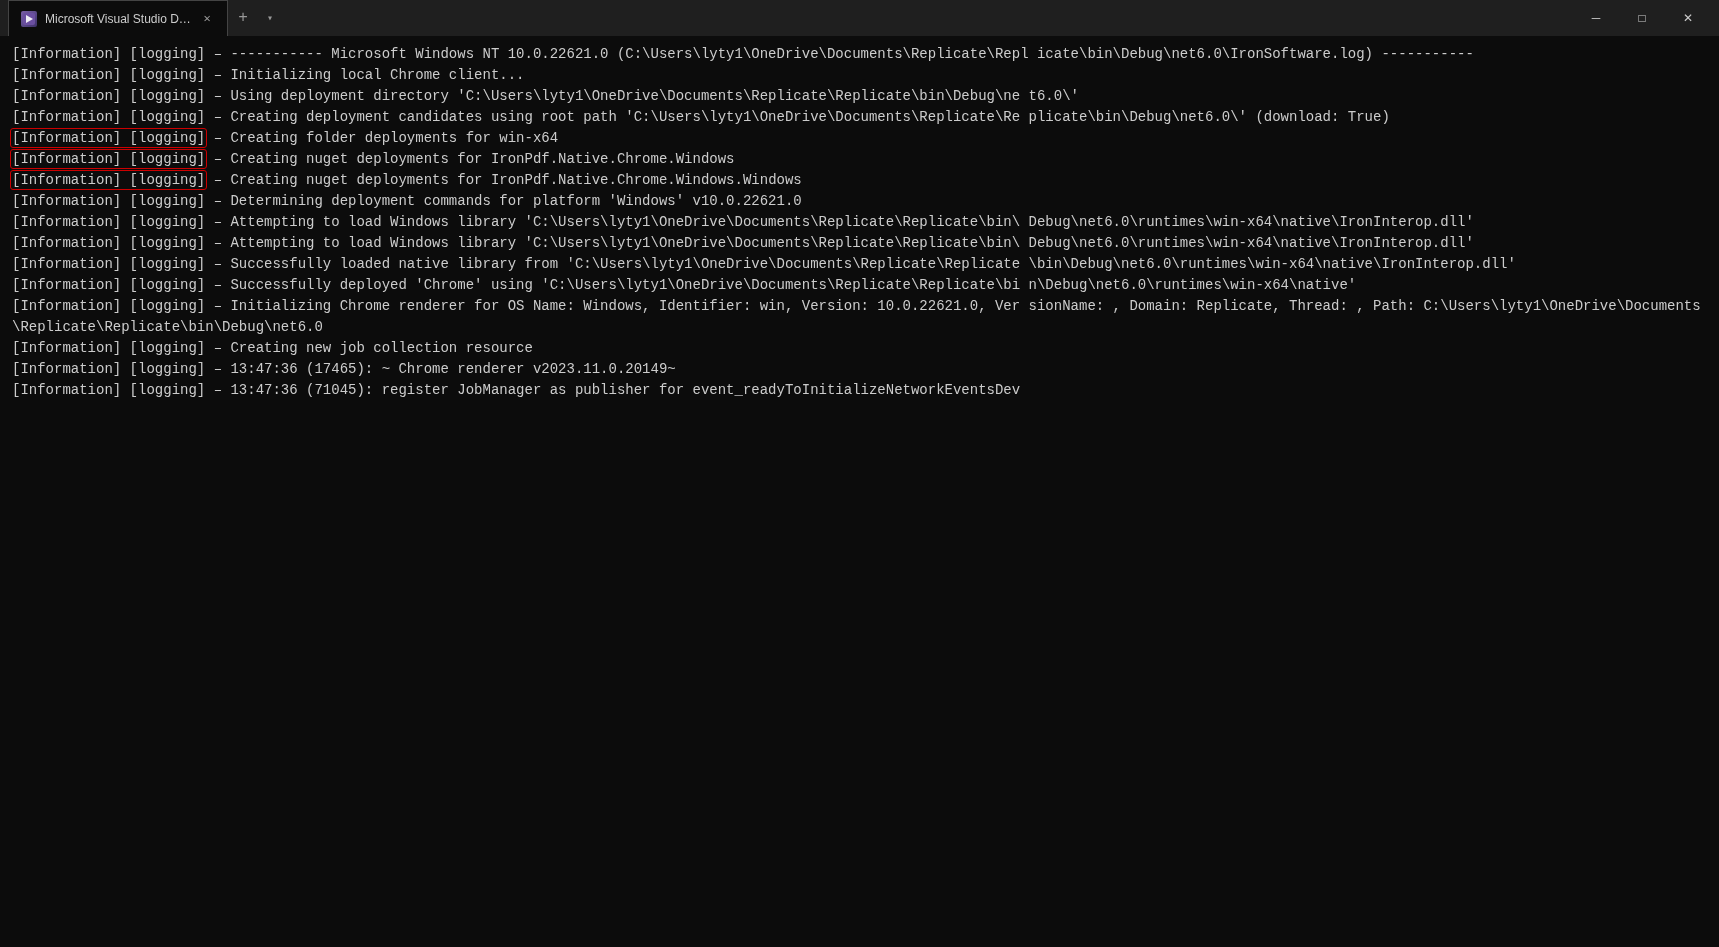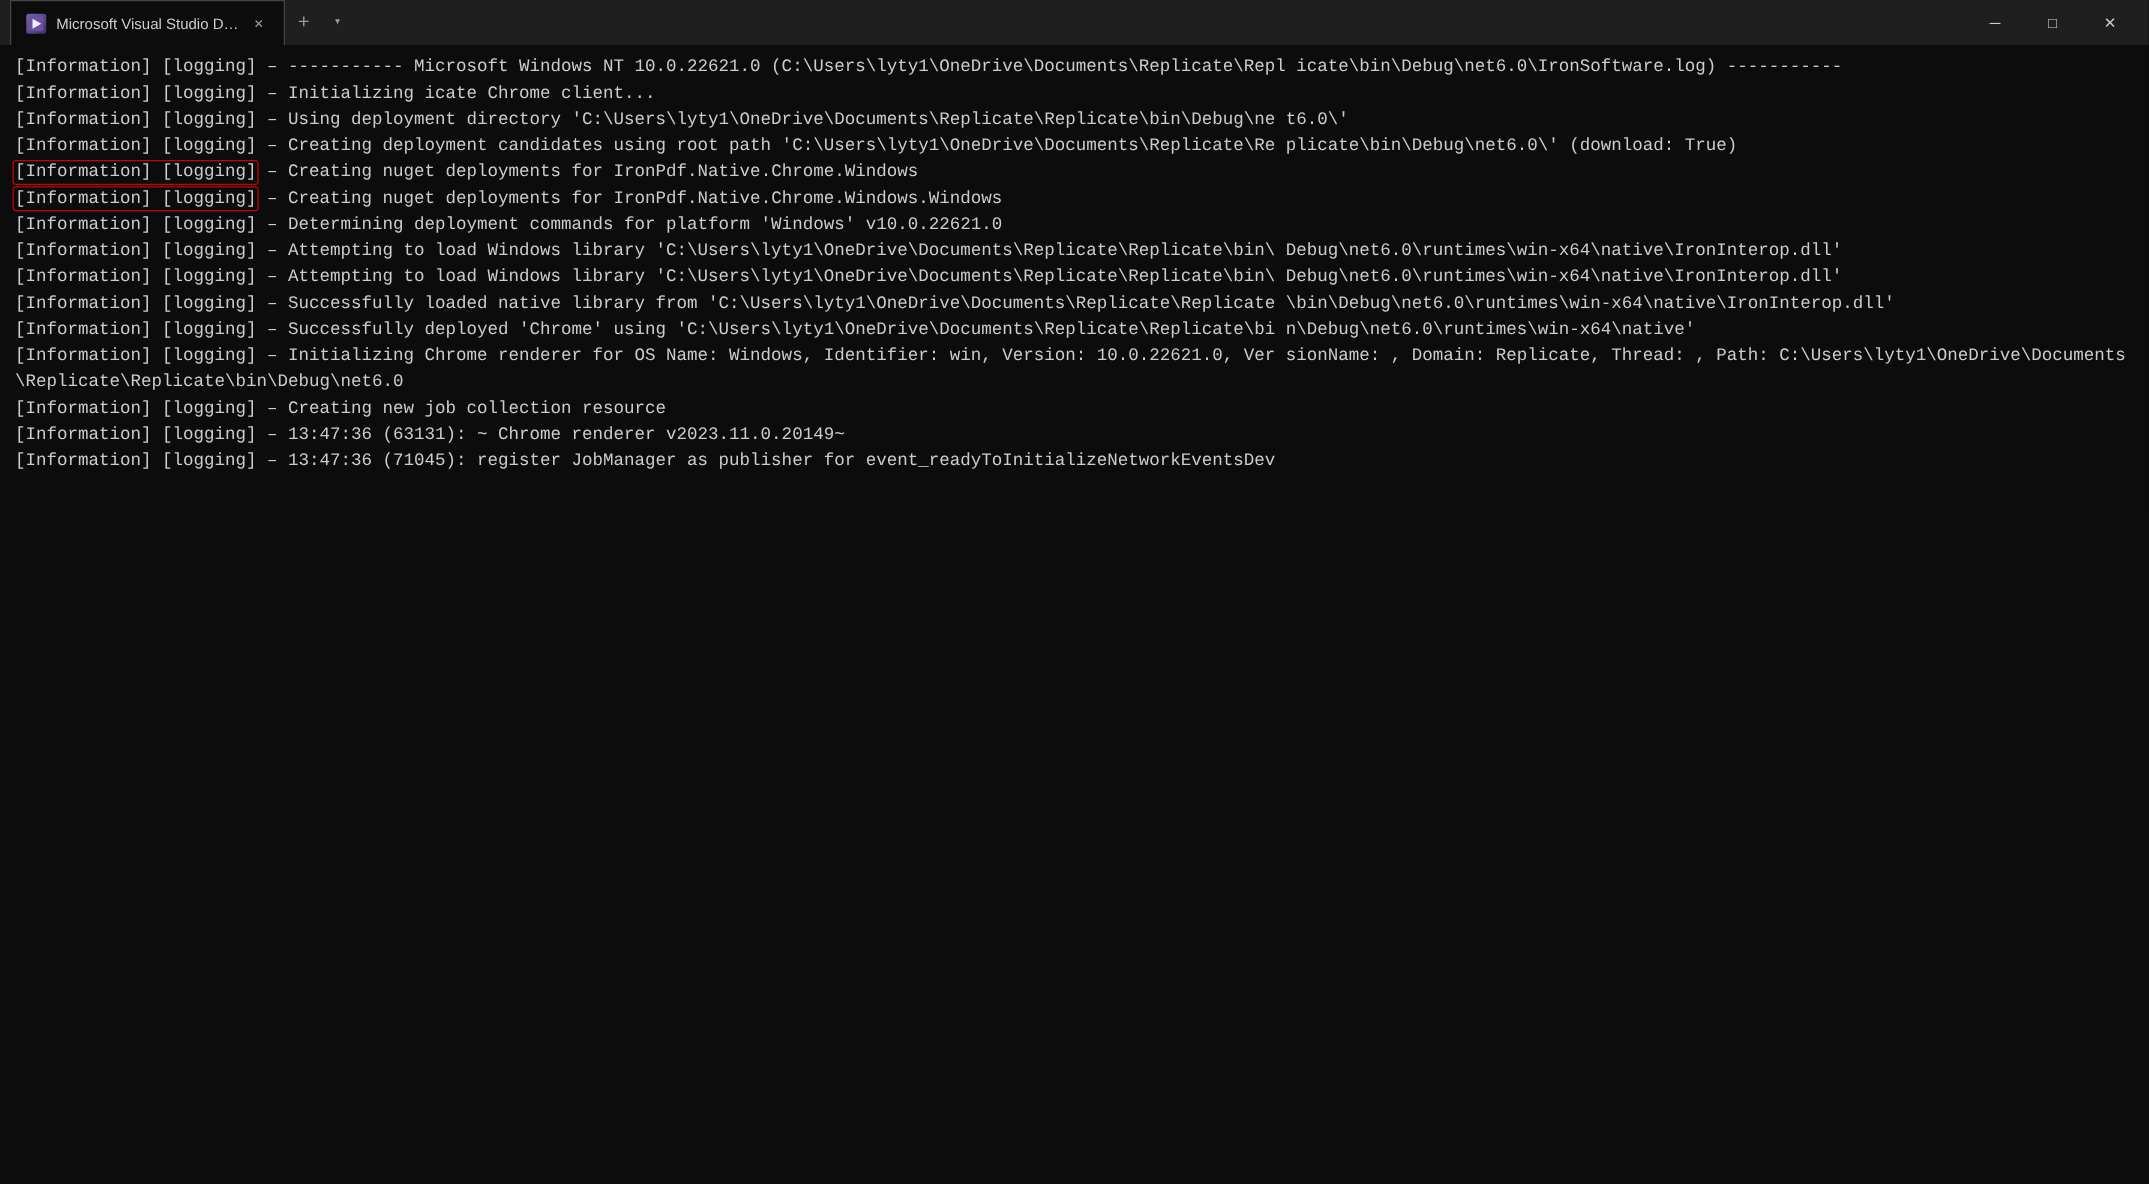--- a/index.html
+++ b/index.html
@@ -173,28 +173,29 @@
     </div>
     <div class="window-controls">
       <div class="win-btn">─</div>
       <div class="win-btn">□</div>
       <div class="win-btn close">✕</div>
     </div>
   </div>
 
   <div class="console-content" id="console-output">
   <div class="log-line">[Information] [logging] – ----------- Microsoft Windows NT 10.0.22621.0 (C:\Users\lyty1\OneDrive\Documents\Replicate\Repl icate\bin\Debug\net6.0\IronSoftware.log) -----------</div>
-      <div class="log-line">[Information] [logging] – Initializing icate Chrome client...</div>
+      <div class="log-line">[Information] [logging] – Initializing local Chrome client...</div>
       <div class="log-line">[Information] [logging] – Using deployment directory 'C:\Users\lyty1\OneDrive\Documents\Replicate\Replicate\bin\Debug\ne t6.0\'</div>
       <div class="log-line">[Information] [logging] – Creating deployment candidates using root path 'C:\Users\lyty1\OneDrive\Documents\Replicate\Re plicate\bin\Debug\net6.0\' (download: True)</div>
+      <div class="log-line"><span class="highlight-box">[Information] [logging]</span> – Creating folder deployments for win-x64</div>
       <div class="log-line"><span class="highlight-box">[Information] [logging]</span> – Creating nuget deployments for IronPdf.Native.Chrome.Windows</div>
       <div class="log-line"><span class="highlight-box">[Information] [logging]</span> – Creating nuget deployments for IronPdf.Native.Chrome.Windows.Windows</div>
       <div class="log-line">[Information] [logging] – Determining deployment commands for platform 'Windows' v10.0.22621.0</div>
       <div class="log-line">[Information] [logging] – Attempting to load Windows library 'C:\Users\lyty1\OneDrive\Documents\Replicate\Replicate\bin\ Debug\net6.0\runtimes\win-x64\native\IronInterop.dll'</div>
       <div class="log-line">[Information] [logging] – Attempting to load Windows library 'C:\Users\lyty1\OneDrive\Documents\Replicate\Replicate\bin\ Debug\net6.0\runtimes\win-x64\native\IronInterop.dll'</div>
       <div class="log-line">[Information] [logging] – Successfully loaded native library from 'C:\Users\lyty1\OneDrive\Documents\Replicate\Replicate \bin\Debug\net6.0\runtimes\win-x64\native\IronInterop.dll'</div>
       <div class="log-line">[Information] [logging] – Successfully deployed 'Chrome' using 'C:\Users\lyty1\OneDrive\Documents\Replicate\Replicate\bi n\Debug\net6.0\runtimes\win-x64\native'</div>
       <div class="log-line">[Information] [logging] – Initializing Chrome renderer for OS Name: Windows, Identifier: win, Version: 10.0.22621.0, Ver sionName: , Domain: Replicate, Thread: , Path: C:\Users\lyty1\OneDrive\Documents\Replicate\Replicate\bin\Debug\net6.0</div>
       <div class="log-line">[Information] [logging] – Creating new job collection resource</div>
-      <div class="log-line">[Information] [logging] – 13:47:36 (63131): ~ Chrome renderer v2023.11.0.20149~</div>
+      <div class="log-line">[Information] [logging] – 13:47:36 (17465): ~ Chrome renderer v2023.11.0.20149~</div>
       <div class="log-line">[Information] [logging] – 13:47:36 (71045): register JobManager as publisher for event_readyToInitializeNetworkEventsDev</div>
     </div>
 </div>
 
 </body></html>

